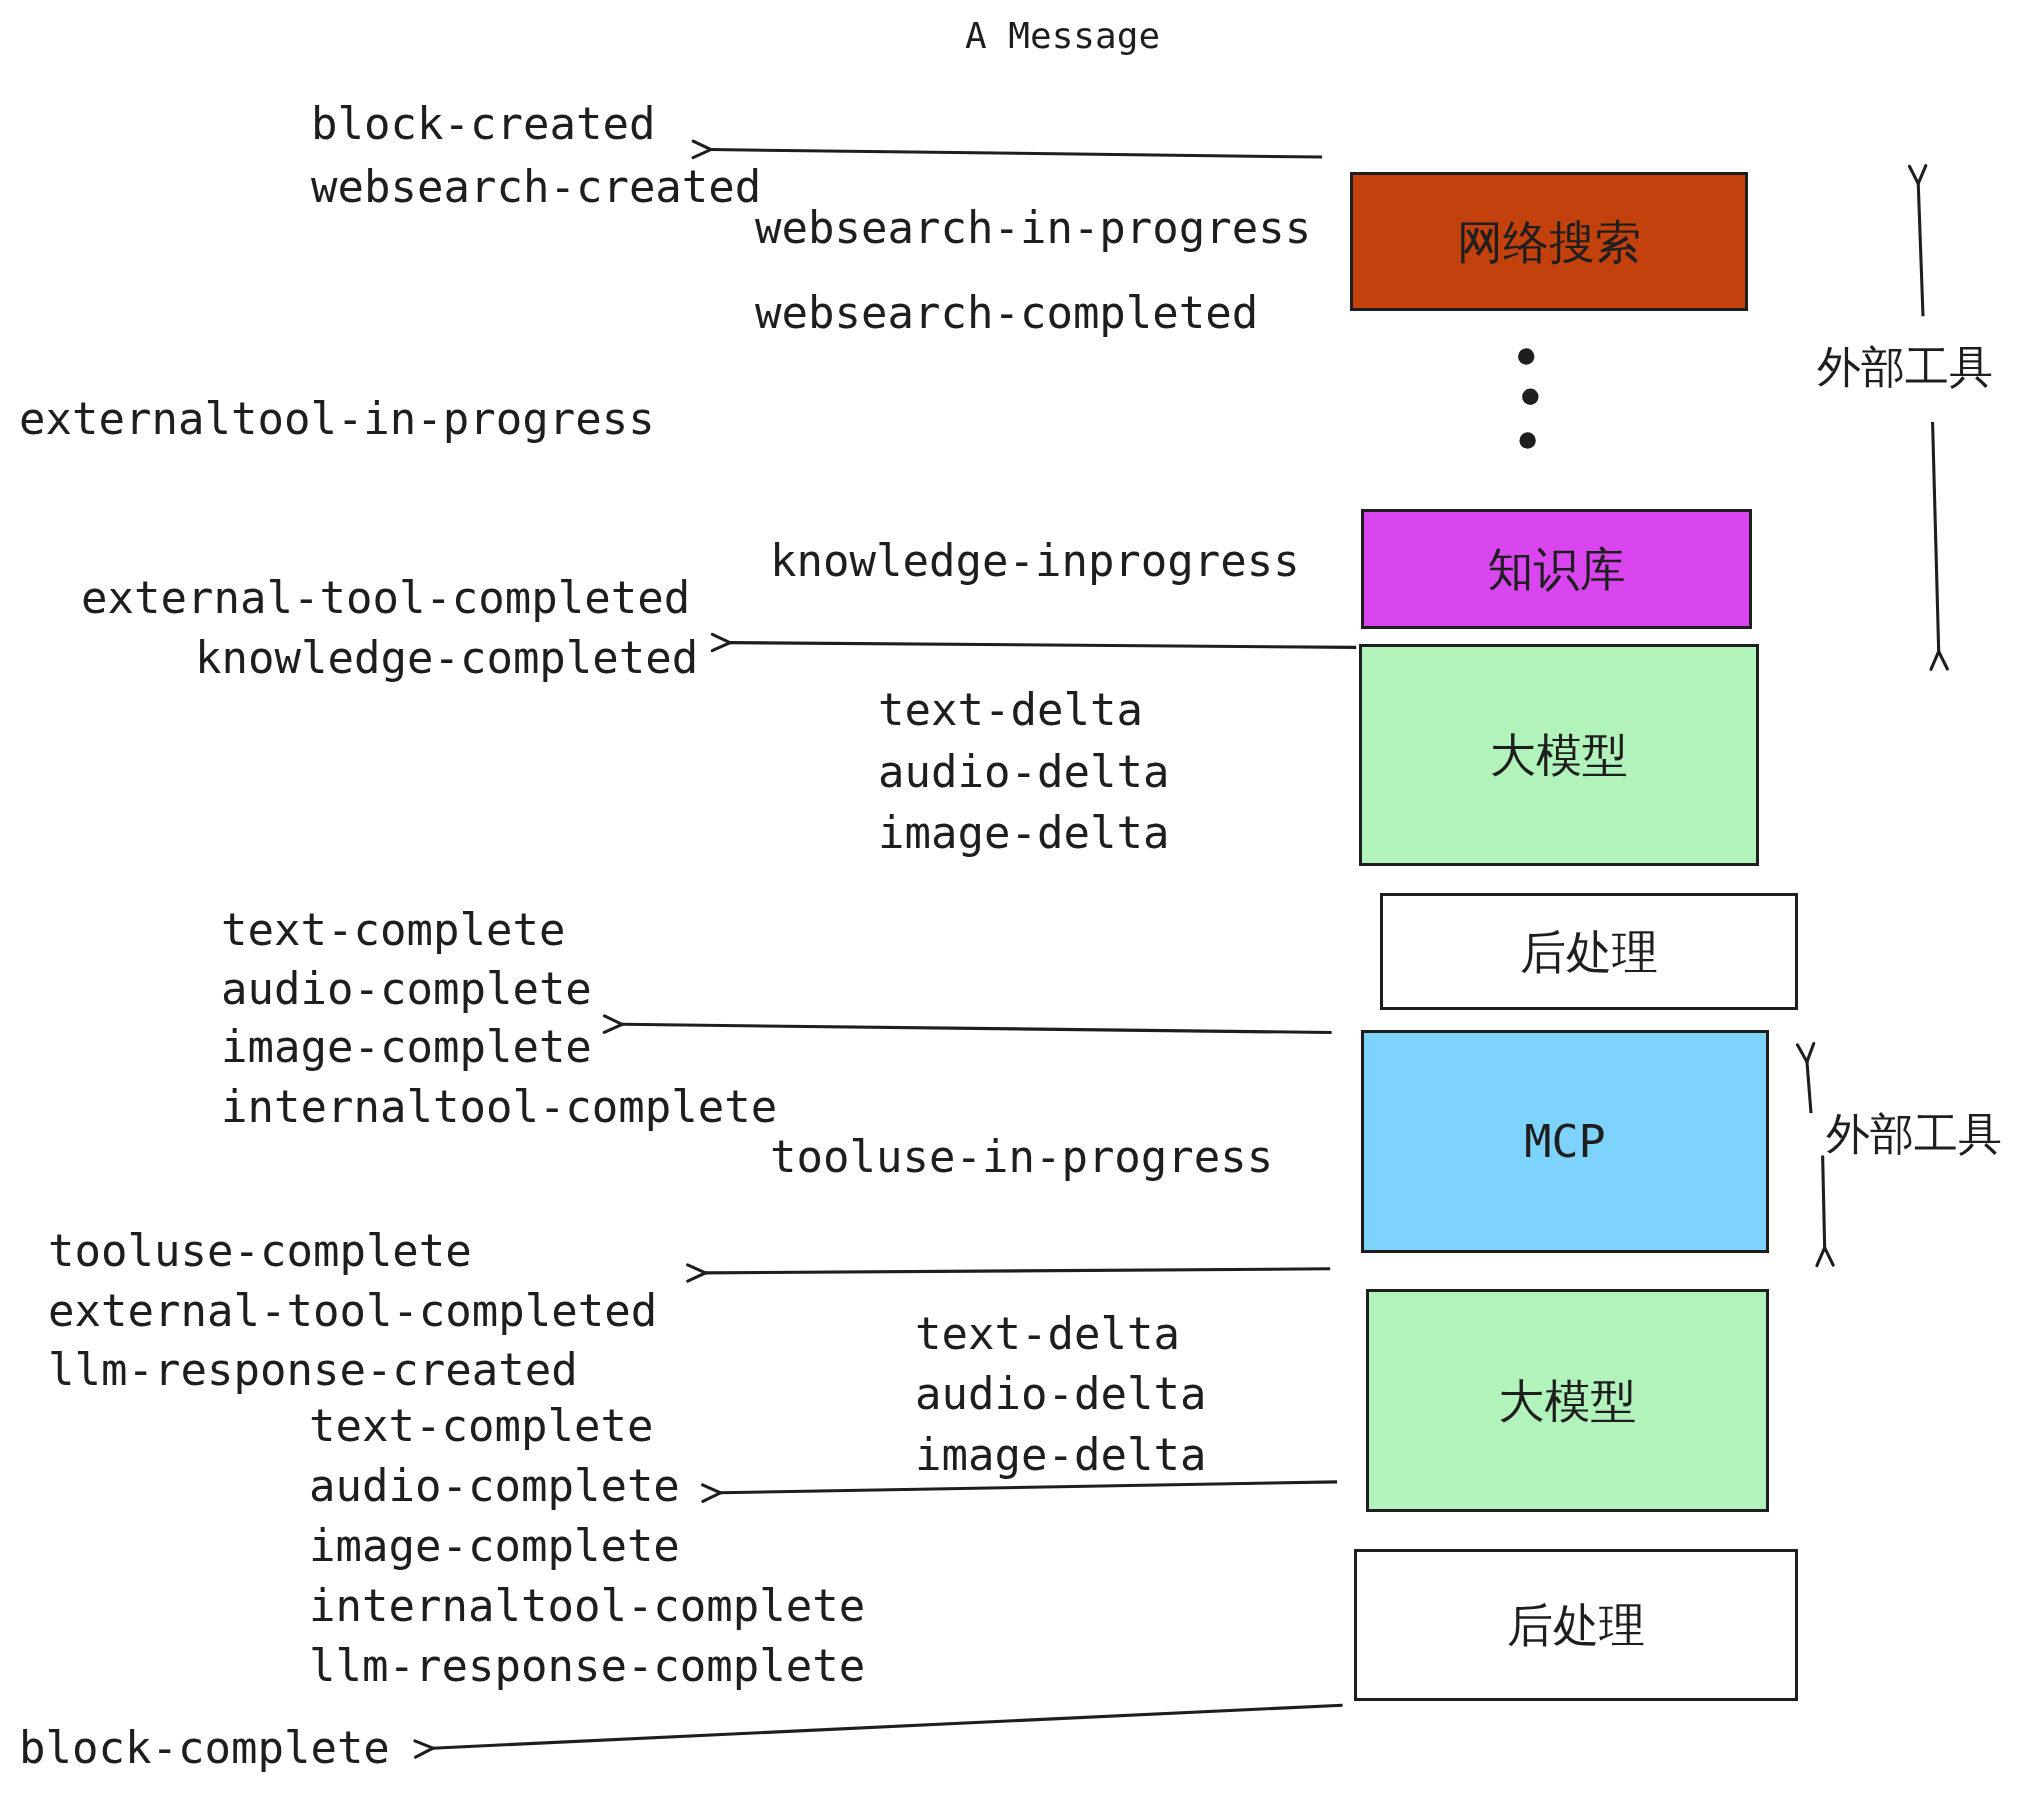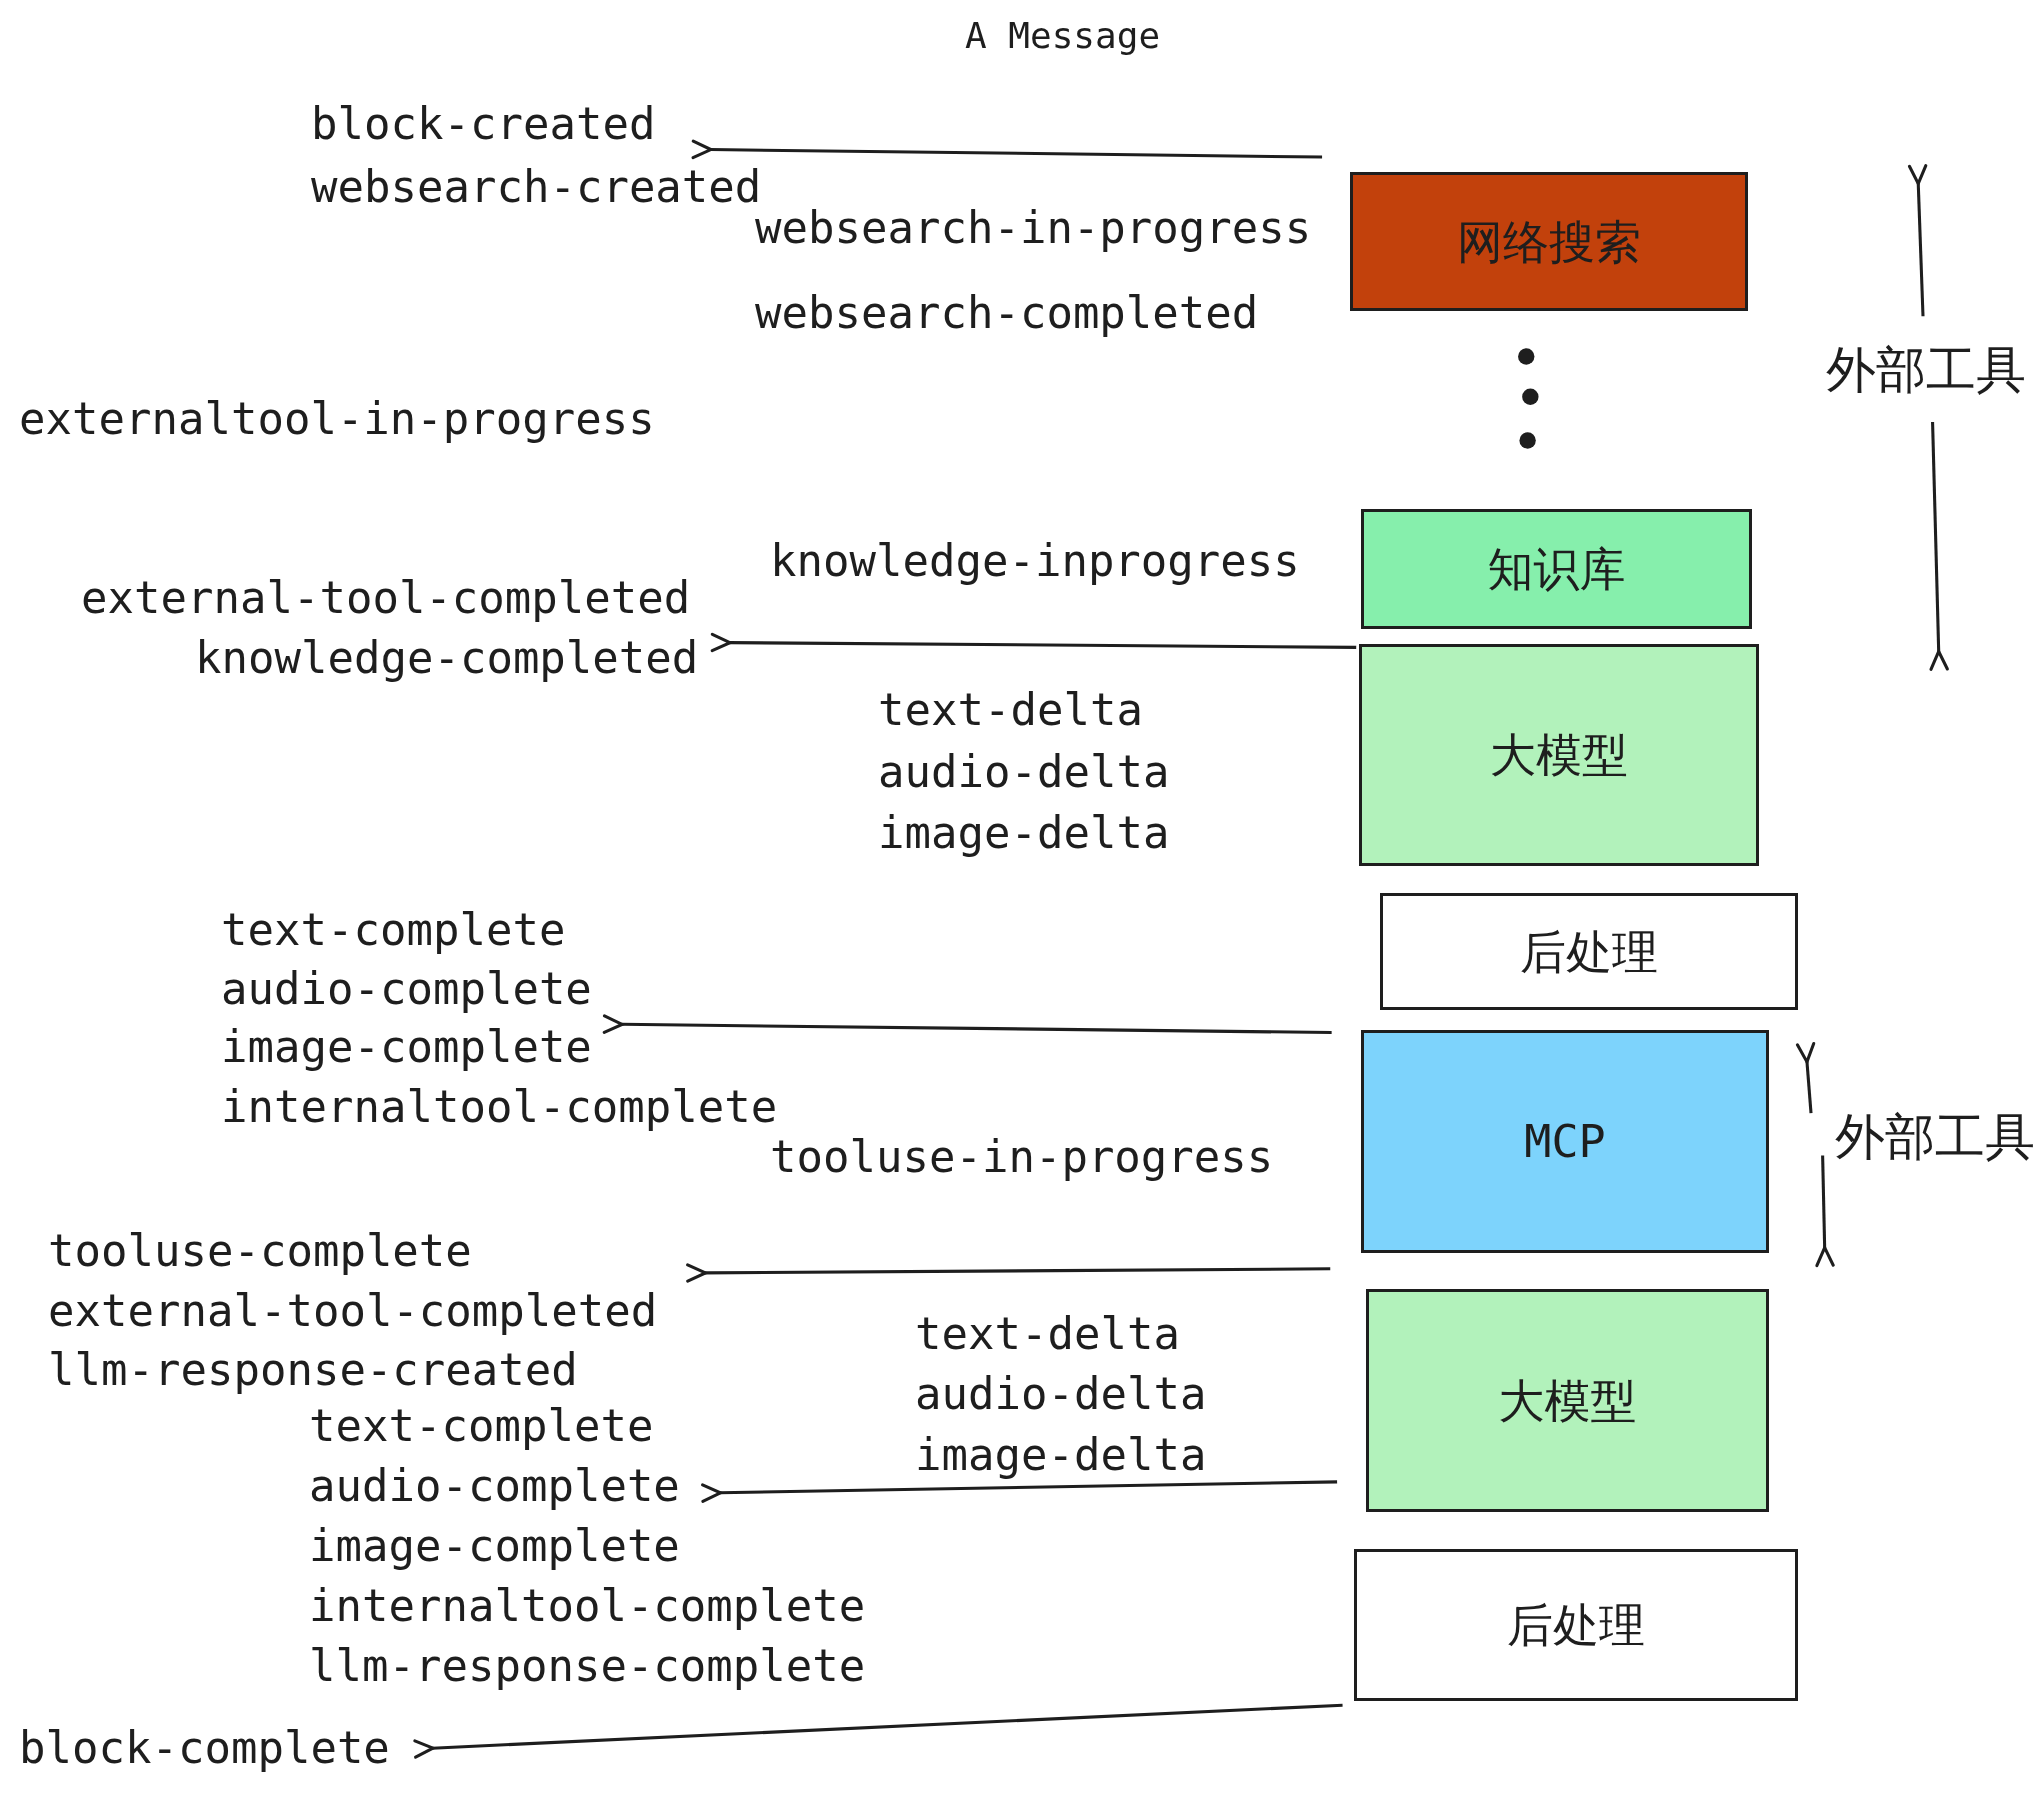--- a/index.html
+++ b/index.html
@@ -38,24 +38,23 @@
     line-height: 1;
     white-space: nowrap;
   }
   .box .lbl.mono {
     font-family: "DejaVu Sans Mono", monospace;
     font-size: 45px;
   }
   .side {
     position: absolute;
     font-family: "DejaVu Sans", sans-serif;
-    font-size: 50px;
+    font-size: 44px;
     line-height: 1;
     white-space: nowrap;
-    margin-left: 9px;
   }
   svg.arrows {
     position: absolute;
     left: 0; top: 0;
     width: 2035px;
     height: 1796px;
     pointer-events: none;
   }
   svg.arrows line {
     stroke: var(--stroke, #1e1e1e);
@@ -96,21 +95,21 @@
       <circle cx="2241" cy="581" r="12"></circle>
       <circle cx="2237" cy="645" r="12"></circle>
     </g>
   </svg>
 
   <div class="title" style="left:965px; top:18px;">A Message</div>
 
   <div class="box" style="left: 1350px; top: 172px; width: 398px; height: 139px; background-color: #c2410c;">
     <span class="lbl">网络搜索</span>
   </div>
-  <div class="box" style="left: 1361px; top: 509px; width: 391px; height: 120px; background-color: #86efac;">
+  <div class="box" style="left: 1361px; top: 509px; width: 391px; height: 120px; background-color: #d946ef;">
     <span class="lbl">知识库</span>
   </div>
   <div class="box" style="left: 1359px; top: 644px; width: 400px; height: 222px; background-color: rgb(178, 242, 187);">
     <span class="lbl">大模型</span>
   </div>
   <div class="box" style="left: 1380px; top: 893px; width: 418px; height: 117px; background-color: rgb(255, 255, 255);">
     <span class="lbl">后处理</span>
   </div>
   <div class="box" style="left: 1361px; top: 1030px; width: 408px; height: 223px; background-color: #7dd3fc;">
     <span class="lbl mono">MCP</span>

